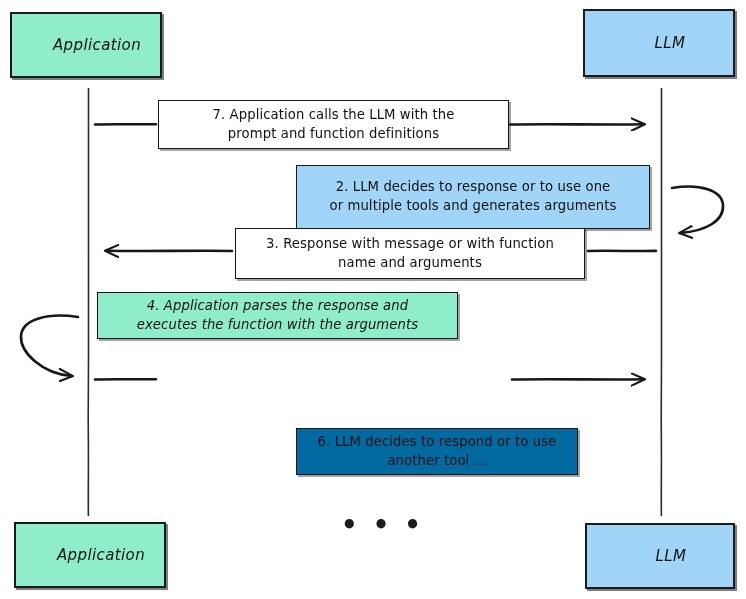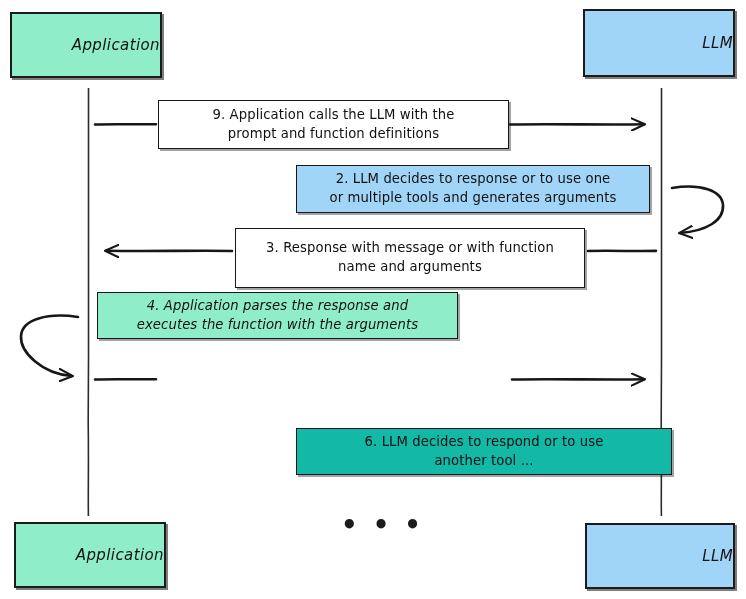--- a/index.html
+++ b/index.html
@@ -25,21 +25,21 @@
     height: 599px;
     pointer-events: none;
   }
   .actor-box {
     position: absolute;
     box-sizing: border-box;
     border: 2.5px solid #1b1b1b;
     box-shadow: 2px 2px 0px rgba(20,20,20,0.55);
     display: flex;
     align-items: center;
-    justify-content: flex-end;
+    justify-content: center;
     padding-left: 22px;
   }
   .actor-label {
     font-family: "DejaVu Sans", sans-serif;
     font-size: 15px;
     font-style: italic;
     color: #141414;
     letter-spacing: 0.4px;
   }
   .msg-box {
@@ -127,40 +127,40 @@
 
   <div class="actor-box" style="left:14px; top:522px; width:152px; height:66px; background:#8FEDC9;">
     <span class="actor-label">Application</span>
   </div>
 
   <div class="actor-box" style="left:585px; top:523px; width:150px; height:66px; background:#A0D5F7;">
     <span class="actor-label">LLM</span>
   </div>
 
   <div class="msg-box" style="left:158px; top:100px; width:351px; height:49px; background:#ffffff;">
-    <span class="msg-text">9. Application calls the LLM with the
+    <span class="msg-text">7. Application calls the LLM with the
 prompt and function definitions</span>
   </div>
 
-  <div class="msg-box" style="left:296px; top:165px; width:354px; height:48px; background:#A0D5F7;">
+  <div class="msg-box" style="left:296px; top:165px; width:354px; height:64px; background:#A0D5F7;">
     <span class="msg-text">2. LLM decides to response or to use one
 or multiple tools and generates arguments</span>
   </div>
 
-  <div class="msg-box" style="left:235px; top:228px; width:350px; height:60px; background:#ffffff;">
+  <div class="msg-box" style="left:235px; top:228px; width:350px; height:51px; background:#ffffff;">
     <span class="msg-text">3. Response with message or with function
 name and arguments</span>
   </div>
 
   <div class="msg-box" style="left:97px; top:292px; width:361px; height:47px; background:#8FEDC9;font-style:italic;">
     <span class="msg-text">4. Application parses the response and
 executes the function with the arguments</span>
   </div>
 
 
-  <div class="msg-box" style="left:296px; top:428px; width:376px; height:47px; background:#14b8a6;">
+  <div class="msg-box" style="left:296px; top:428px; width:282px; height:47px; background:#0369a1;">
     <span class="msg-text">6. LLM decides to respond or to use
 another tool ...</span>
   </div>
 
   <div class="ellipsis" style="left:341px; top:512px;">• • •</div>
 
 </div>
 
 </body></html>

